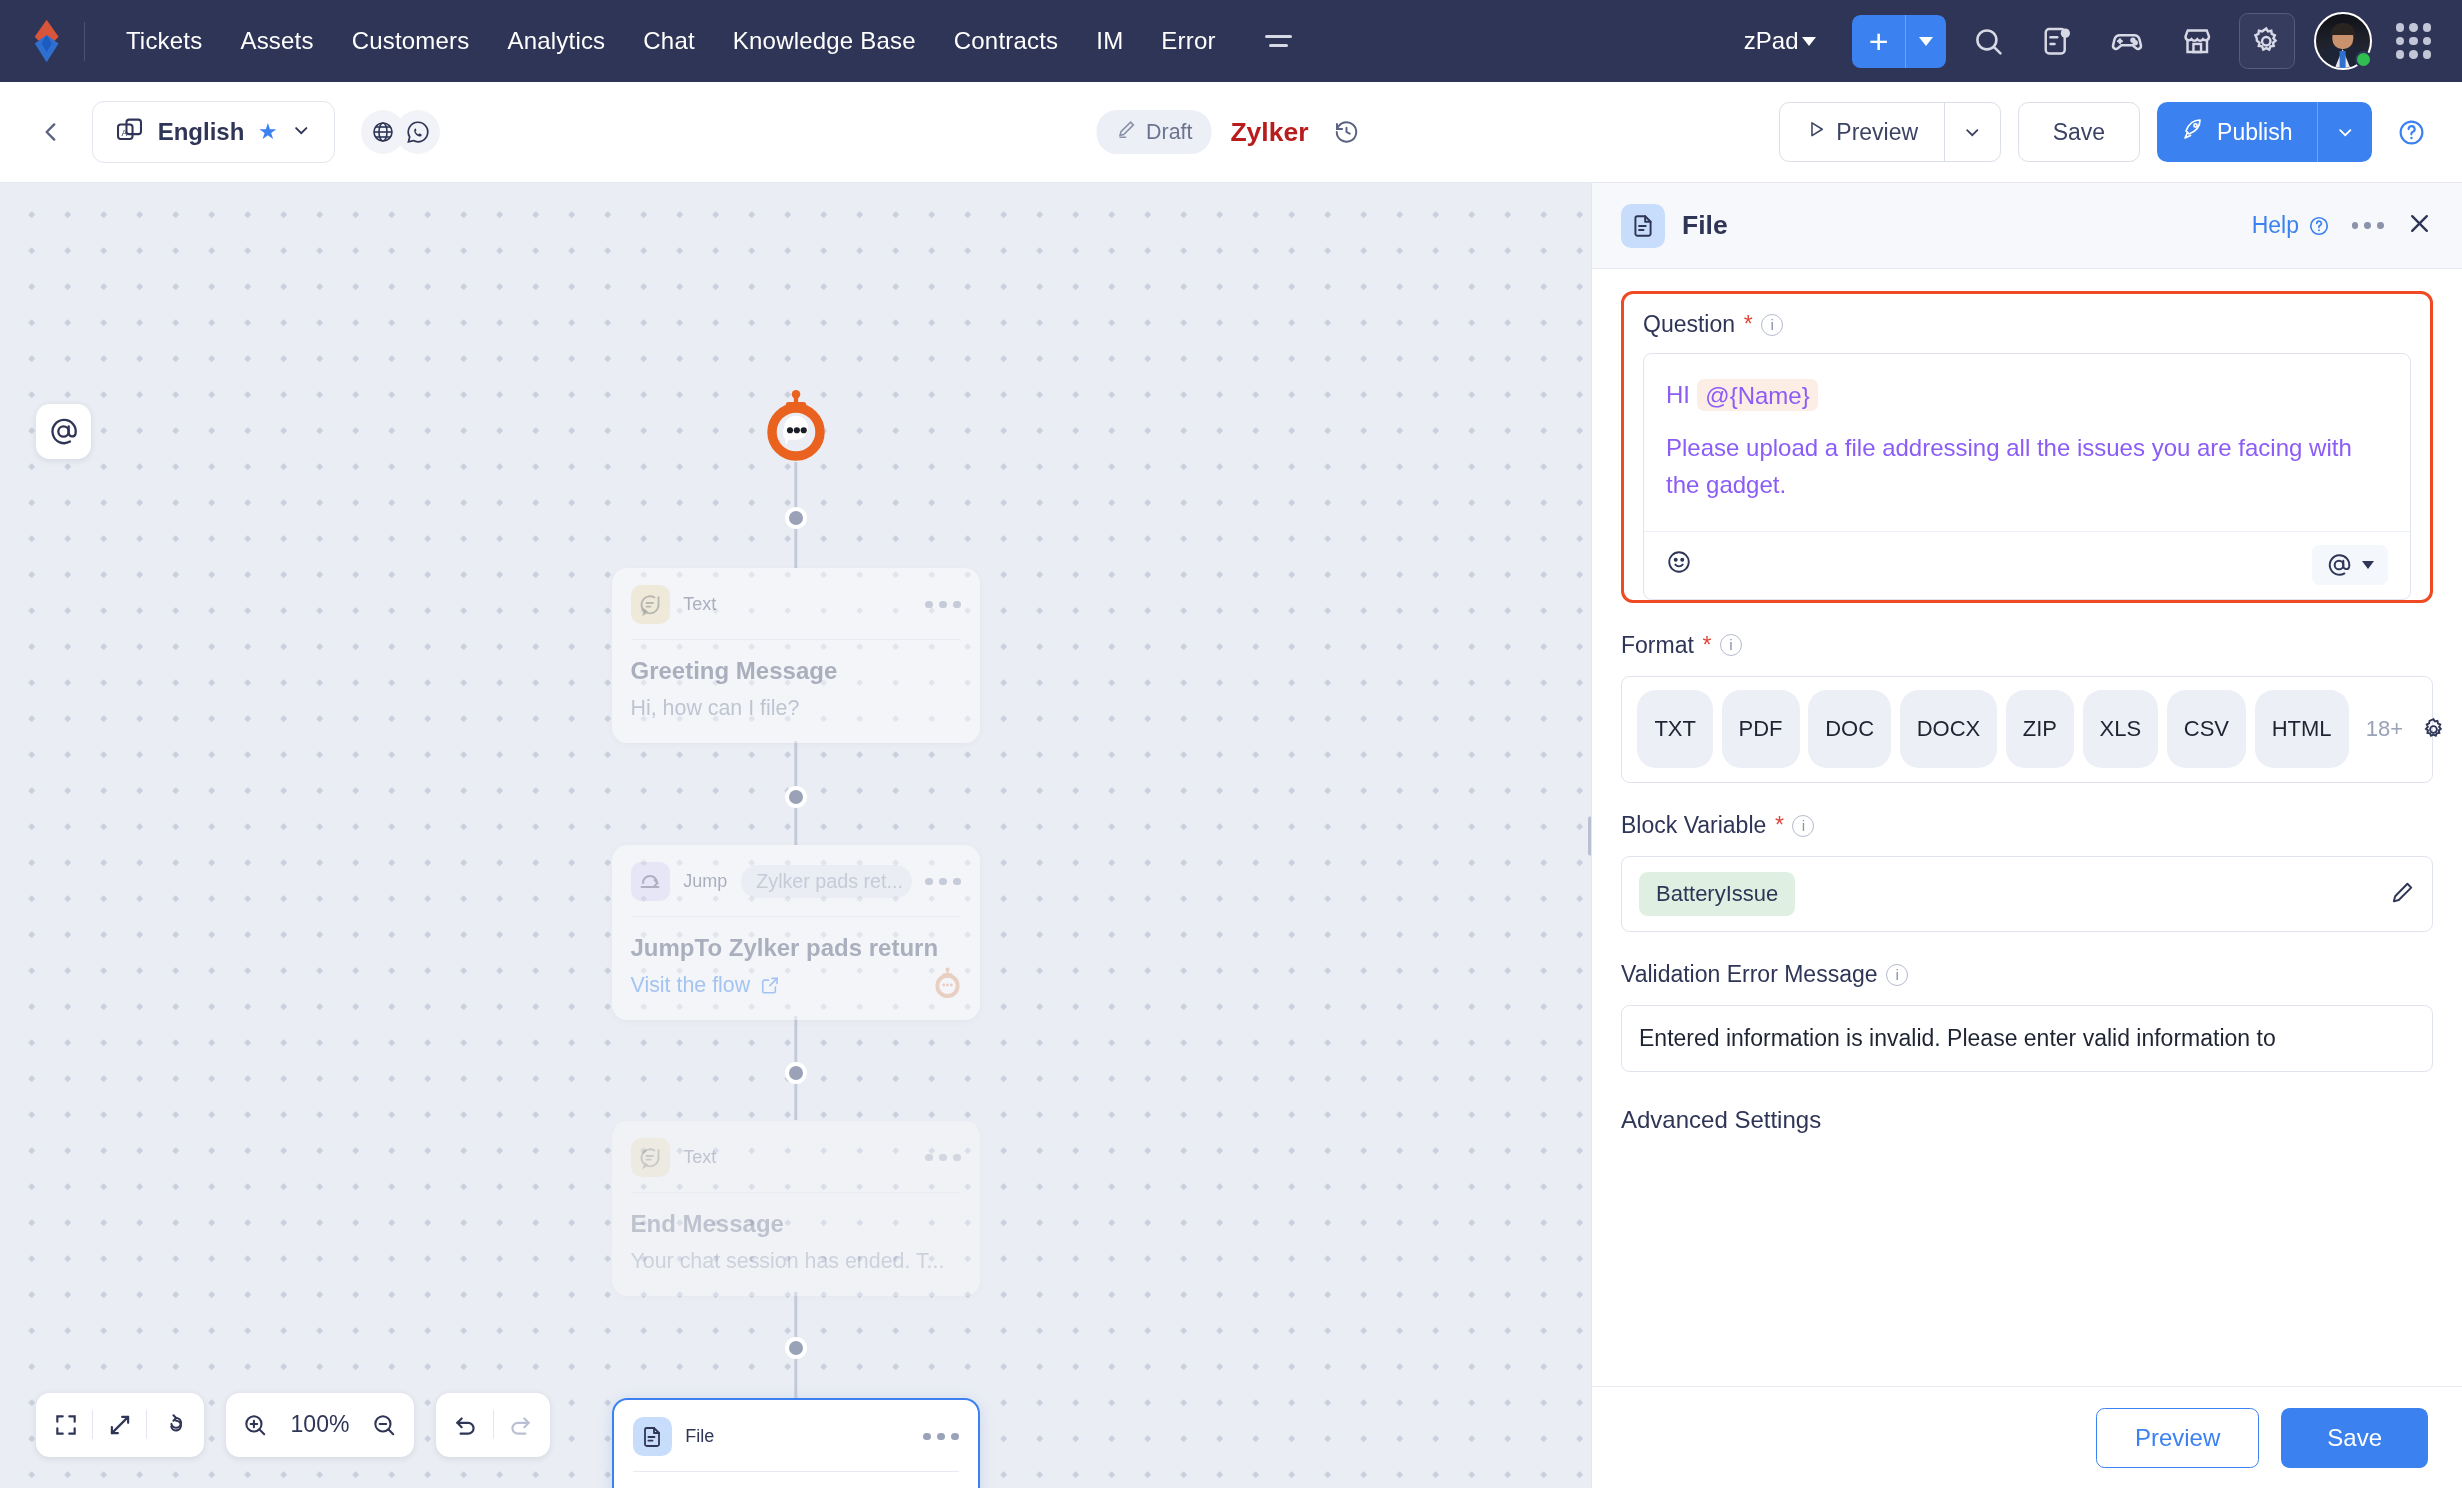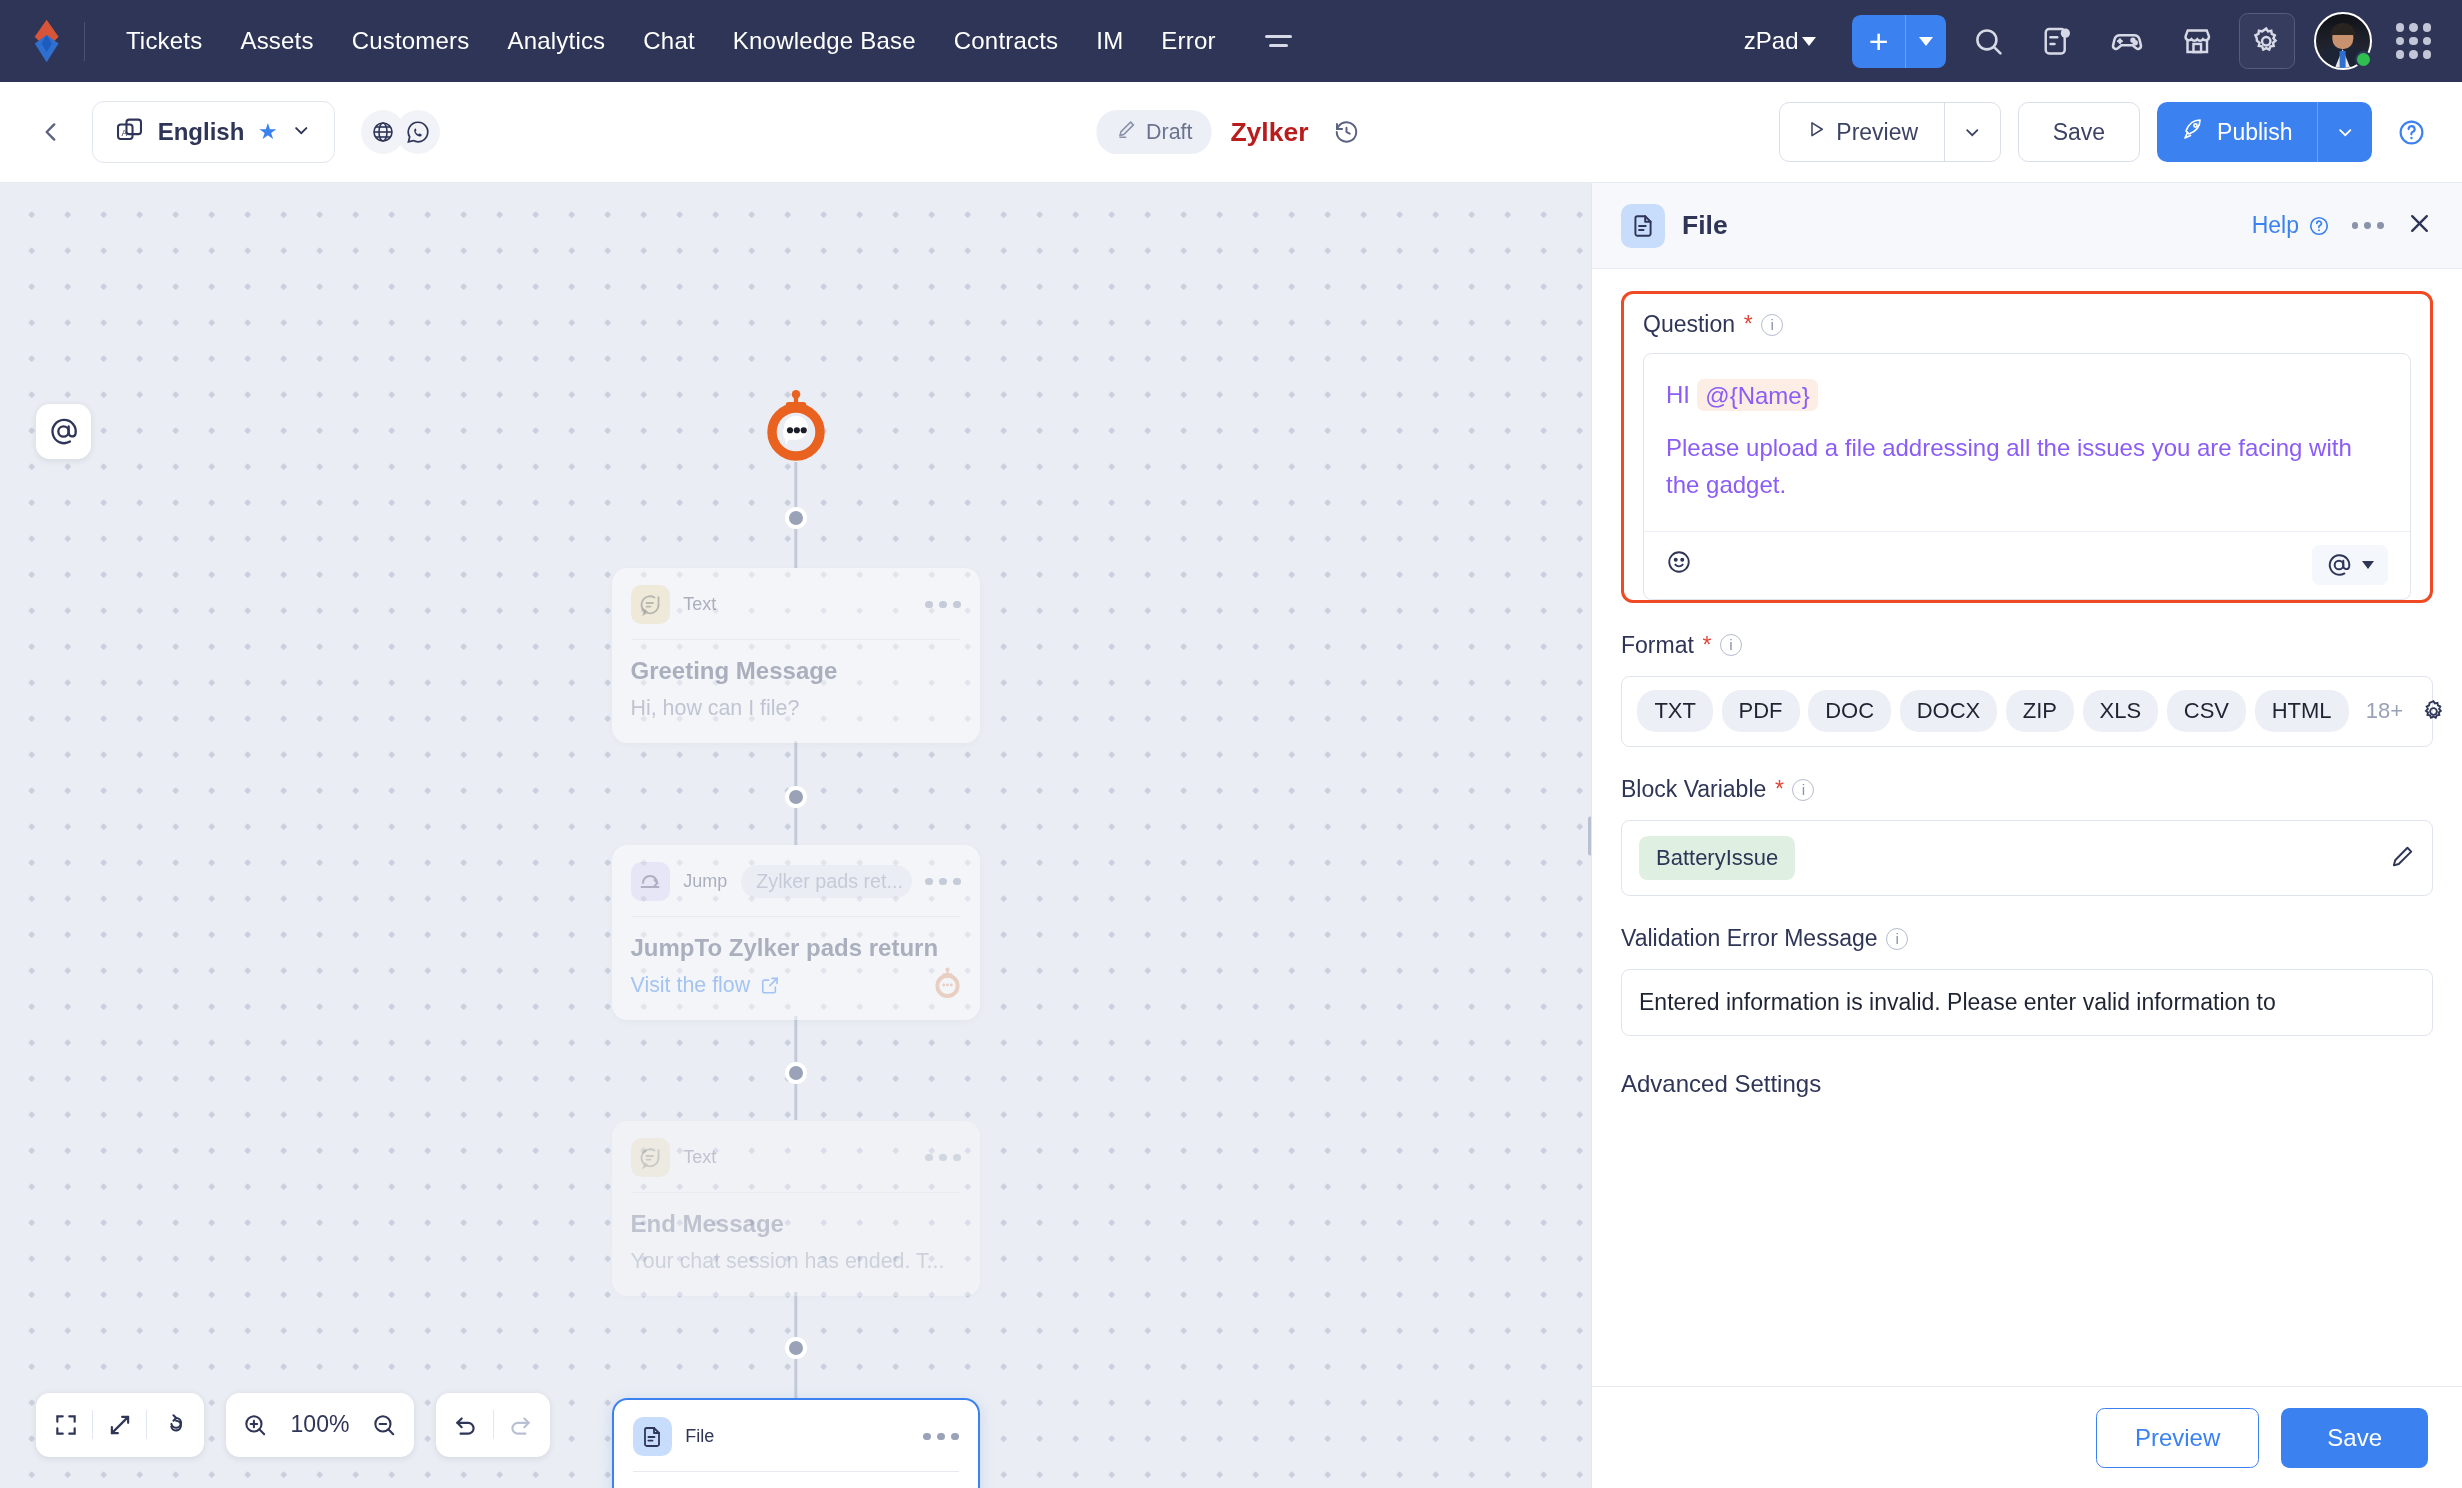--- a/index.html
+++ b/index.html
@@ -158,21 +158,21 @@
   .q-text { padding: 22px 22px 12px; min-height: 161px; font-size:24px; color:#8b5cf6; line-height:1.55; }
   .q-text p { margin-bottom: 15.4px; }
   .mention { background:#fdeee5; border-radius:6.8px; padding:2.6px 8.6px; }
   .q-tools { border-top:0.9px solid #eceff5; display:flex; align-items:center; padding: 13.7px 22px; }
   .emoji-btn { font-size:26px;color:#2f3556;cursor:pointer;}
   .at-btn { margin-left:auto; background:#f4f7fc; border-radius:7.7px; padding: 6.8px 13.7px; display:flex;align-items:center;gap:10.3px;cursor:pointer;color:#2f3556;font-size:24px;}
   .caret-sm { width:0;height:0;border-left:6.8px solid transparent;border-right:6.8px solid transparent;border-top:8.6px solid #2f3556;}
 
   .section { margin: 29px 29px 0; }
   .fmt-box { border:0.9px solid #dfe3ed; border-radius:8.6px; margin-top:17px; display:flex; align-items:center; padding: 13.7px 15.4px; gap:8.6px; }
-  .chip { background:#eceff5; border-radius:19px; padding: 8px 17px; font-size:22px; color:#1f2433; cursor:pointer; }
+  .chip { background:#eceff5; border-radius:19px; padding: 26px 17px; font-size:22px; color:#1f2433; cursor:pointer; }
   .more-count { font-size:22px;color:#9aa2b8; margin-left:8.6px; }
   .gear-sm { margin-left:8.6px; cursor:pointer; color:#2f3556; display:flex;align-items:center;}
 
   .var-box { border:0.9px solid #dfe3ed; border-radius:8.6px; margin-top:17px; display:flex; align-items:center; padding: 15.4px 17px; }
   .var-chip { background:#dff0e2; border-radius:8.6px; padding: 8.6px 17px; font-size:22px; color:#2f3556; }
   .pencil { margin-left:auto; cursor:pointer; color:#2f3556; }
 
   .vem-box { border:0.9px solid #dfe3ed; border-radius:8.6px; margin-top:17px; padding: 19px 17px; font-size:23px; color:#1f2433; white-space:nowrap; overflow:hidden; }
 
   .adv { margin: 34px 29px 0; font-size:24px; color:#2f3556; cursor:pointer; }

